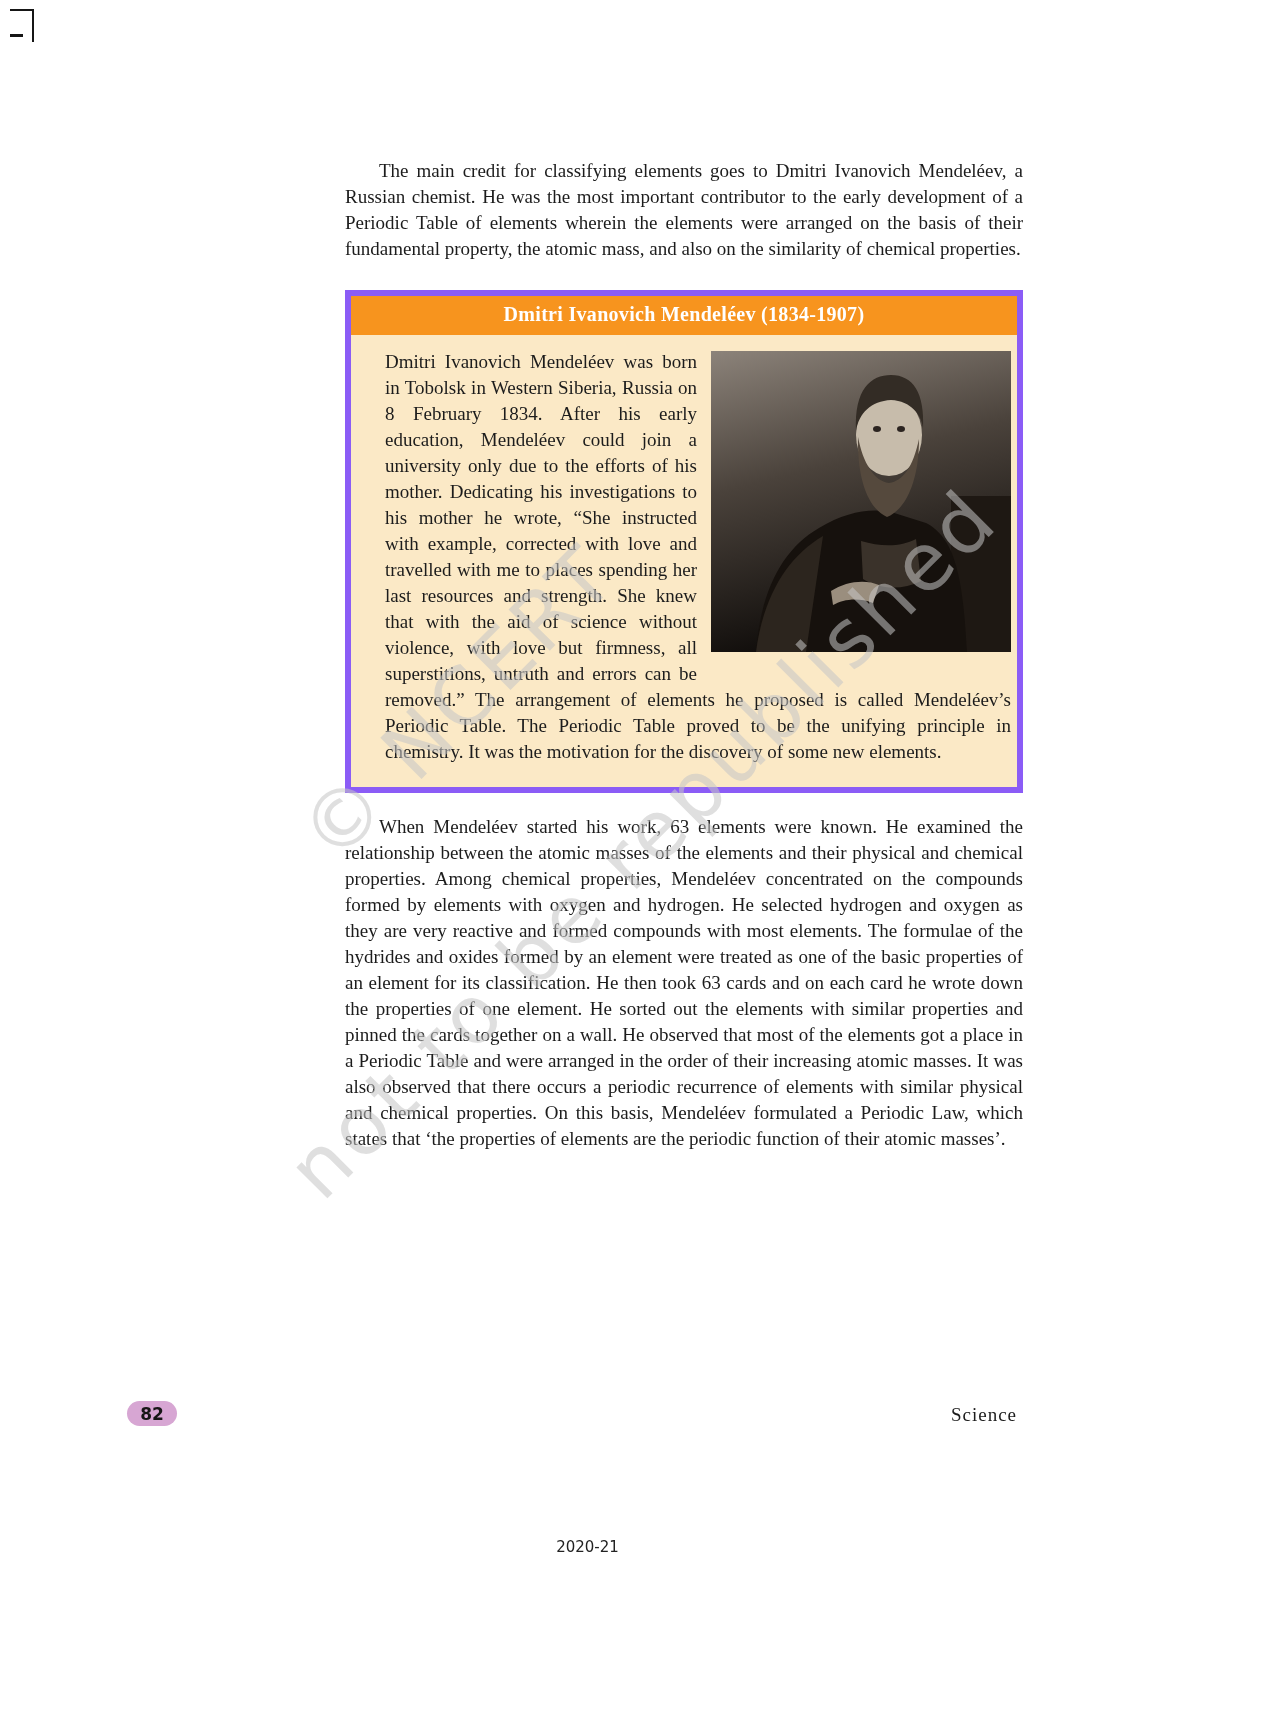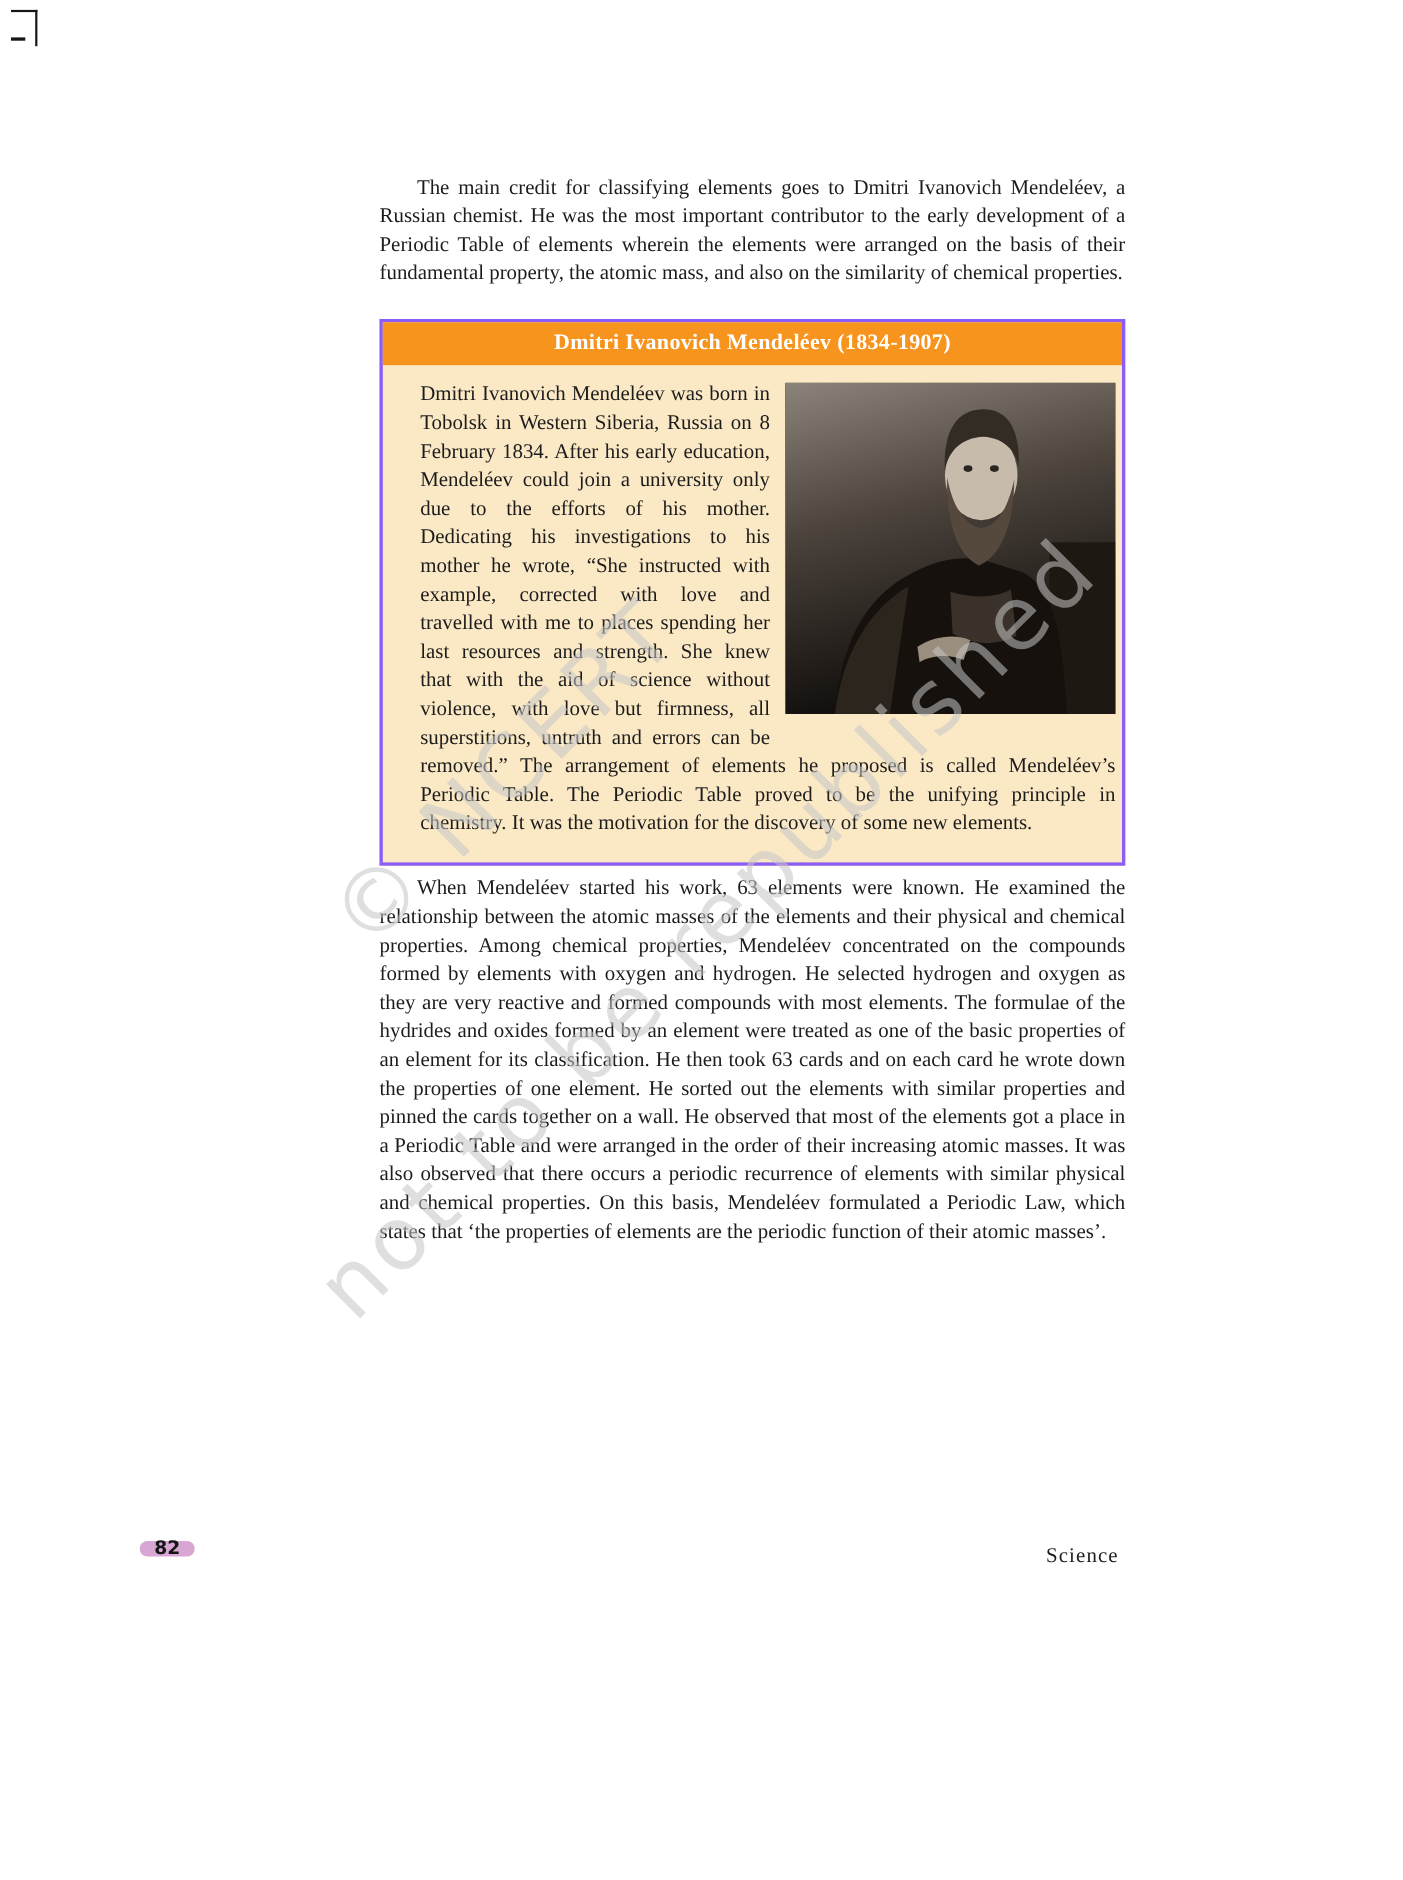--- a/index.html
+++ b/index.html
@@ -18,40 +18,40 @@
   .mark-h1 { left:10px; top:9px;  width:24px; height:2px; }
   .mark-v1 { left:32px; top:9px;  width:2px;  height:33px; }
   .mark-h2 { left:10px; top:34px; width:13px; height:3px; }
 
   .content { position:absolute; left:345px; top:158px; width:678px; }
 
   p.para { margin:0; text-align:justify; font-size:19px; line-height:26px; }
   .indent { text-indent:34px; }
 
   
-  .bio-box { margin:28px 0 8px; border:3px solid #8b5cf6; background:#FBE9C6; }
+  .bio-box { margin:28px 0 21px; border:6px solid #8b5cf6; background:#FBE9C6; }
   .bio-title {
     background:#F7941E; color:#ffffff; font-weight:bold;
     text-align:center; font-size:20px; padding:7px 4px 9px;
     letter-spacing:0.3px;
   }
   .bio-body { padding:14px 6px 22px 34px; }
   .bio-body::after { content:""; display:block; clear:both; }
   .photo {
     float:right; width:300px; height:301px;
     margin:2px 0 10px 14px;
     background:#2a2622;
   }
   .photo svg { display:block; width:100%; height:100%; }
   .bio-text { margin:0; text-align:justify; font-size:19px; line-height:26px; }
 
   
   .page-pill {
     position:absolute; left:127px; top:1401px;
-    width:50px; height:14px; border-radius:15px;
+    width:50px; height:25px; border-radius:15px;
     background:#D7A6D3;
     display:flex; align-items:center; justify-content:center;
     font-family:"DejaVu Sans", sans-serif; font-weight:bold;
     font-size:17px; color:#161616;
   }
   .footer-science {
     position:absolute; right:258px; top:1404px;
     font-size:19px; letter-spacing:1px;
   }
   .footer-year {
@@ -115,19 +115,20 @@
         <p class="bio-text">Dmitri Ivanovich Mendeléev was born in Tobolsk in Western Siberia, Russia on 8 February 1834. After his early education, Mendeléev could join a university only due to the efforts of his mother. Dedicating his investigations to his mother he wrote, “She instructed with example, corrected with love and travelled with me to places spending her last resources and strength. She knew that with the aid of science without violence, with love but firmness, all superstitions, untruth and errors can be removed.” The arrangement of elements he proposed is called Mendeléev’s Periodic Table. The Periodic Table proved to be the unifying principle in chemistry. It was the motivation for the discovery of some new elements.</p>
       </div>
     </div>
 
     <p class="para indent">When Mendeléev started his work, 63 elements were known. He examined the relationship between the atomic masses of the elements and their physical and chemical properties. Among chemical properties, Mendeléev concentrated on the compounds formed by elements with oxygen and hydrogen. He selected hydrogen and oxygen as they are very reactive and formed compounds with most elements. The formulae of the hydrides and oxides formed by an element were treated as one of the basic properties of an element for its classification. He then took 63 cards and on each card he wrote down the properties of one element. He sorted out the elements with similar properties and pinned the cards together on a wall. He observed that most of the elements got a place in a Periodic Table and were arranged in the order of their increasing atomic masses. It was also observed that there occurs a periodic recurrence of elements with similar physical and chemical properties. On this basis, Mendeléev formulated a Periodic Law, which states that ‘the properties of elements are the periodic function of their atomic masses’.</p>
 
   </div>
 
   <div class="page-pill">82</div>
   <div class="footer-science">Science</div>
+  <div class="footer-year">2020-21</div>
 
   <div class="watermark">
     <div class="wline">© NCERT</div>
     <div class="wline">not to be republished</div>
   </div>
 
 </div>
 
 </body></html>

